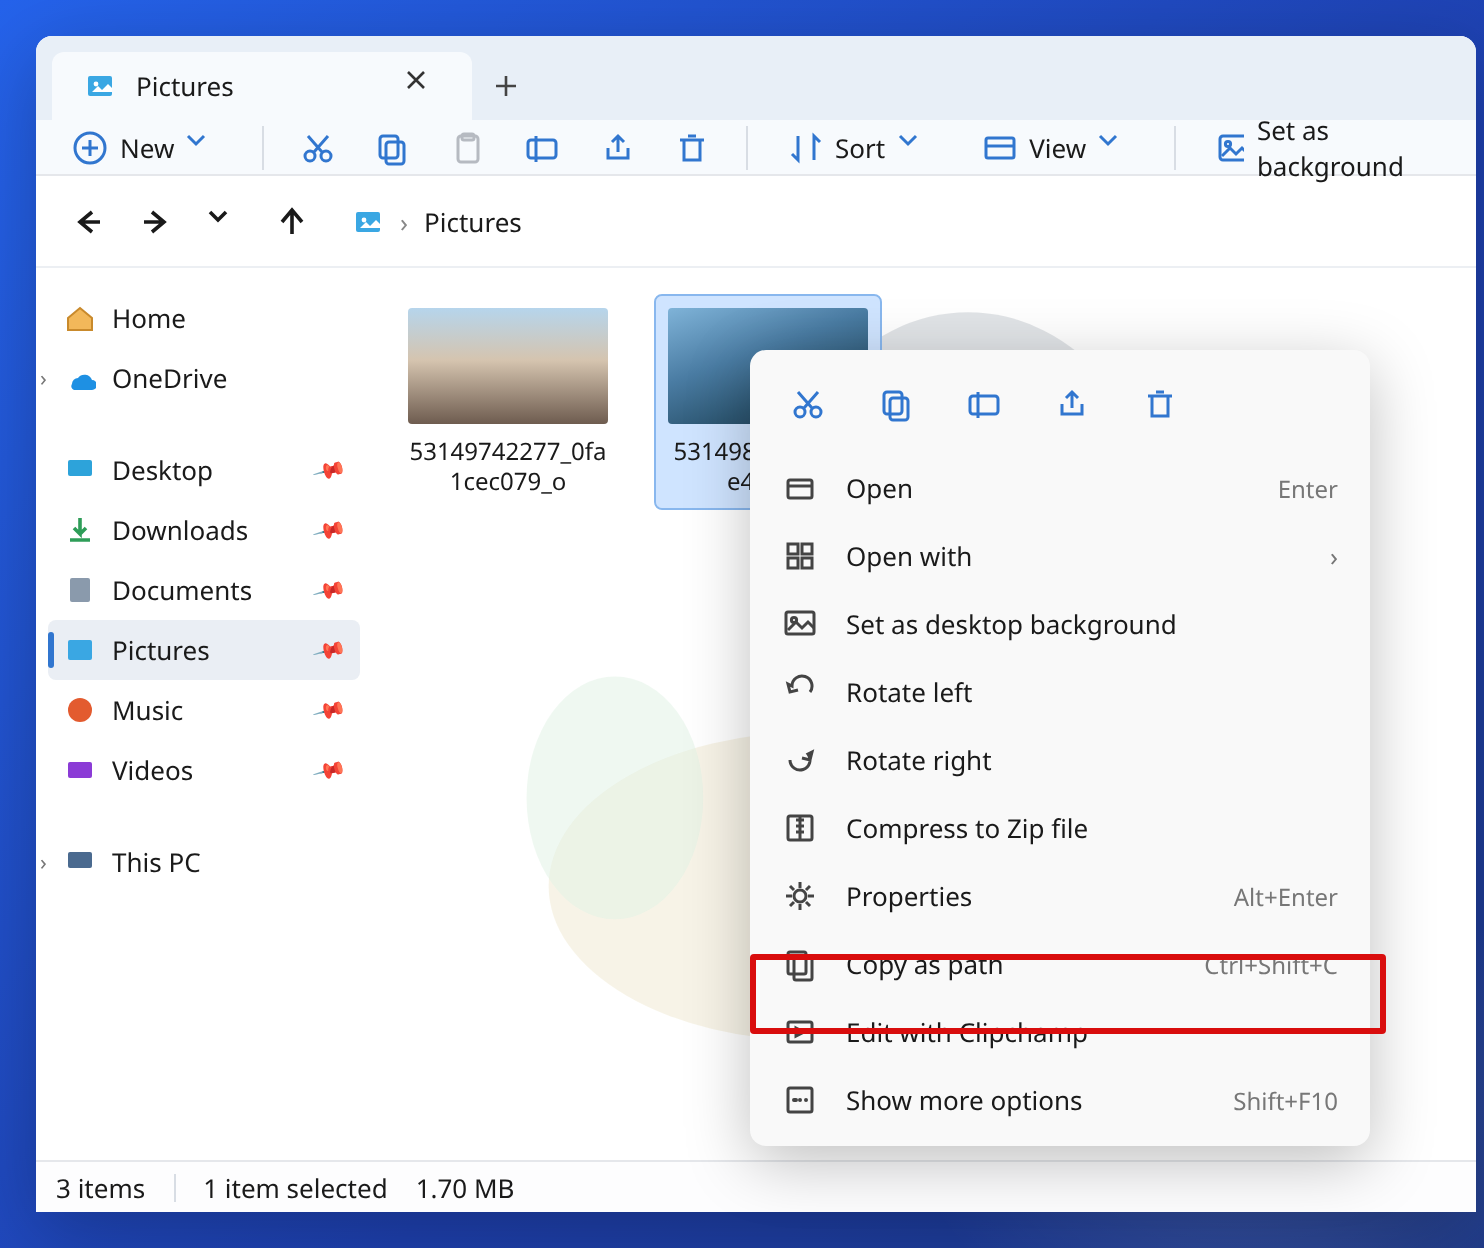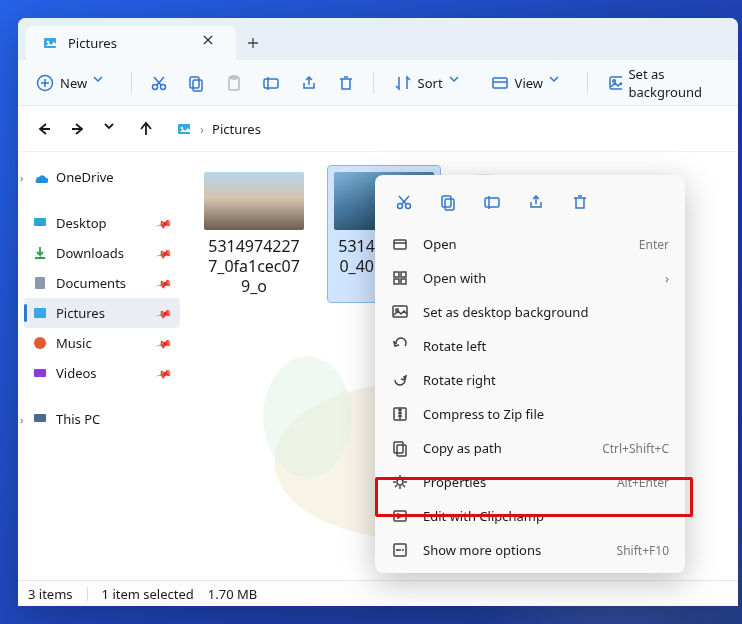--- a/index.html
+++ b/index.html
@@ -4,21 +4,21 @@
 <style>
 *{box-sizing:border-box;margin:0;padding:0;font-family:"Segoe UI",system-ui,sans-serif;font-size:13px;color:#1a1a1a}
 body{background:linear-gradient(135deg,#2563eb 0%,#1e40af 60%,#1e3a8a 100%);width:742px;height:624px;overflow:hidden;position:relative}
 .wallpaper-swirl{position:absolute;right:-80px;bottom:-80px;width:400px;height:300px;background:radial-gradient(ellipse at center,rgba(255,255,255,0.15),transparent 60%);border-radius:50%}
 .window{position:absolute;left:18px;top:18px;width:720px;height:588px;background:#fff;border-radius:8px 8px 0 0;box-shadow:0 10px 40px rgba(0,0,0,0.25);display:flex;flex-direction:column;overflow:visible}
 .tabs{height:42px;background:#e8eff7;display:flex;align-items:flex-end;padding-left:8px;border-radius:8px 8px 0 0}
 .tab{height:34px;padding:0 16px;display:flex;align-items:center;gap:10px;border-radius:6px 6px 0 0;background:#f7fafd;min-width:210px;position:relative}
 .tab svg{width:16px;height:16px}
 .tab-close{margin-left:auto;width:18px;height:18px;display:flex;align-items:center;justify-content:center;cursor:pointer}
 .newtab{width:34px;height:34px;display:flex;align-items:center;justify-content:center;cursor:pointer;color:#444}
-.toolbar{height:46px;background:#f7fafd;border-bottom:1px solid #e5e7eb;display:flex;align-items:center;padding:0 10px;gap:8px}
+.toolbar{height:28px;background:#f7fafd;border-bottom:1px solid #e5e7eb;display:flex;align-items:center;padding:0 10px;gap:8px}
 .tbtn{height:32px;display:flex;align-items:center;gap:6px;padding:0 8px;border-radius:4px;cursor:pointer;color:#3a3a3a}
 .tbtn.icon-only{width:36px;justify-content:center;padding:0}
 .tbtn svg{width:18px;height:18px;stroke:#3176cf;fill:none;stroke-width:1.5}
 .new-btn svg{stroke:#3176cf;fill:none}
 .chev{width:10px;height:10px;stroke:#666;stroke-width:1.5;fill:none}
 .divider{width:1px;height:22px;background:#d8dde4;margin:0 4px}
 .navrow{height:46px;display:flex;align-items:center;padding:0 10px;gap:2px;border-bottom:1px solid #eceff3}
 .navbtn{width:32px;height:32px;display:flex;align-items:center;justify-content:center;color:#555;cursor:pointer;border-radius:4px}
 .navbtn.disabled{color:#c2c6cc}
 .navbtn svg{width:16px;height:16px;stroke:currentColor;fill:none;stroke-width:1.8}
@@ -35,21 +35,21 @@
 .sb-item.active::after{content:"";position:absolute;left:0;top:6px;bottom:6px;width:3px;background:#3176cf;border-radius:2px}
 .sb-gap{height:16px}
 .content{flex:1;padding:14px 12px;position:relative;overflow:hidden}
 .bg-blur{position:absolute;inset:0;opacity:0.35;pointer-events:none}
 .files{display:flex;gap:18px;position:relative;z-index:1}
 .file{width:112px;display:flex;flex-direction:column;align-items:center;gap:6px;padding:6px;border-radius:3px;cursor:pointer}
 .file.selected{background:#cfe4ff;outline:1px solid #88b7ee}
 .thumb{width:100px;height:58px;border-radius:2px;background:#9cb5ce;overflow:hidden}
 .thumb.t1{background:linear-gradient(to bottom,#b6d5ec 0%,#d5c4af 45%,#6e5c4f 100%)}
 .thumb.t2{background:linear-gradient(160deg,#7fb3d8 0%,#4a7ca3 40%,#2e5874 70%,#1e3a52 100%)}
-.fname{text-align:center;font-size:16px;line-height:1.25;word-break:break-all;max-width:108px}
+.fname{text-align:center;font-size:12px;line-height:1.25;word-break:break-all;max-width:108px}
 .status{height:26px;border-top:1px solid #e5e7eb;display:flex;align-items:center;gap:14px;padding:0 10px;font-size:12px;color:#444;background:#fdfdfe}
 .status .sep{width:1px;height:14px;background:#d8dde4}
 .ctxmenu{position:absolute;left:375px;top:175px;width:310px;background:#f9f9f9;border-radius:8px;box-shadow:0 8px 32px rgba(0,0,0,0.25);padding:6px;z-index:50}
 .ctop{display:flex;gap:6px;padding:4px 4px 8px 4px}
 .ctop .cbtn{width:38px;height:34px;display:flex;align-items:center;justify-content:center;border-radius:4px;cursor:pointer}
 .ctop svg{width:18px;height:18px;stroke:#3176cf;fill:none;stroke-width:1.5}
 .citem{height:34px;display:flex;align-items:center;gap:14px;padding:0 10px;border-radius:4px;cursor:pointer}
 .citem svg{width:18px;height:18px;stroke:#444;fill:none;stroke-width:1.5;flex-shrink:0}
 .citem .shortcut{margin-left:auto;font-size:12px;color:#777}
 .citem .more{margin-left:auto;color:#777}
@@ -188,20 +188,26 @@
           <circle cx="6" cy="7" r="1.2" fill="#fff"></circle>
           <path d="M4 11l3-3 2 2 3-3 2 2v2H4z" fill="#fff"></path>
         </svg>
       <span class="gt">›</span>
       <span>Pictures</span>
     </div>
   </div>
 
   <div class="body">
     <div class="sidebar">
+      <div class="sb-item">
+          <svg>
+            <path d="M2 8l6-5 6 5v6H2z" fill="#f2b85a" stroke="#c98a2c"></path>
+          </svg>
+          <span>Home</span>
+        </div>
       <div class="sb-item expandable">
           <svg>
             <path d="M4 11a3 3 0 013-3 4 4 0 017 1 2.5 2.5 0 010 5H5a2 2 0 01-1-3z" fill="#1e90e3"></path>
           </svg>
           <span>OneDrive</span>
         </div>
       <div class="sb-gap"></div>
       <div class="sb-item">
           <svg>
             <rect x="2" y="3" width="12" height="8" rx="1" fill="#2da3da"></rect>
@@ -353,36 +359,36 @@
     </div>
   <div class="citem">
       <svg>
         <rect x="3" y="3" width="12" height="12" rx="1"></rect>
         <path d="M9 3v12M7 5h4M7 8h4M7 11h4"></path>
       </svg>
       <span>Compress to Zip file</span>
     </div>
   <div class="citem">
       <svg>
+        <circle cx="9" cy="9" r="3"></circle>
+        <path d="M9 2v3M9 13v3M2 9h3M13 9h3M4 4l2 2M12 12l2 2M14 4l-2 2M6 12l-2 2"></path>
+      </svg>
+      <span>Properties</span>
+      <span class="shortcut">Alt+Enter</span>
+    </div>
+  <div class="citem">
+      <svg>
         <rect x="3" y="3" width="9" height="11" rx="1"></rect>
         <rect x="6" y="6" width="9" height="11" rx="1"></rect>
       </svg>
       <span>Copy as path</span>
       <span class="shortcut">Ctrl+Shift+C</span>
     </div>
   <div class="citem">
       <svg>
-        <circle cx="9" cy="9" r="3"></circle>
-        <path d="M9 2v3M9 13v3M2 9h3M13 9h3M4 4l2 2M12 12l2 2M14 4l-2 2M6 12l-2 2"></path>
-      </svg>
-      <span>Properties</span>
-      <span class="shortcut">Alt+Enter</span>
-    </div>
-  <div class="citem">
-      <svg>
         <rect x="3" y="4" width="12" height="10" rx="1"></rect>
         <path d="M7 7l4 2-4 2z"></path>
       </svg>
       <span>Edit with Clipchamp</span>
     </div>
   <div class="citem">
       <svg>
         <rect x="3" y="3" width="12" height="12" rx="1"></rect>
         <path d="M6 9h1M9 9h0M12 9h0" stroke-width="2" stroke-linecap="round"></path>
       </svg>

